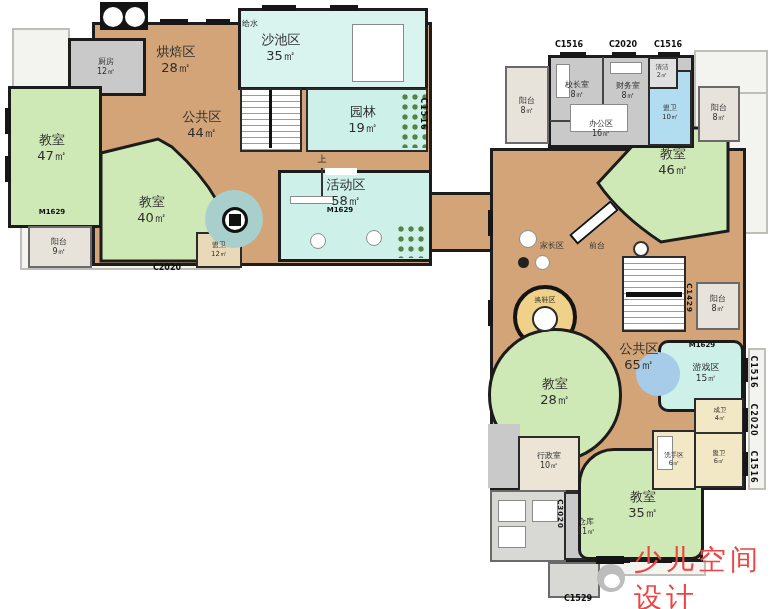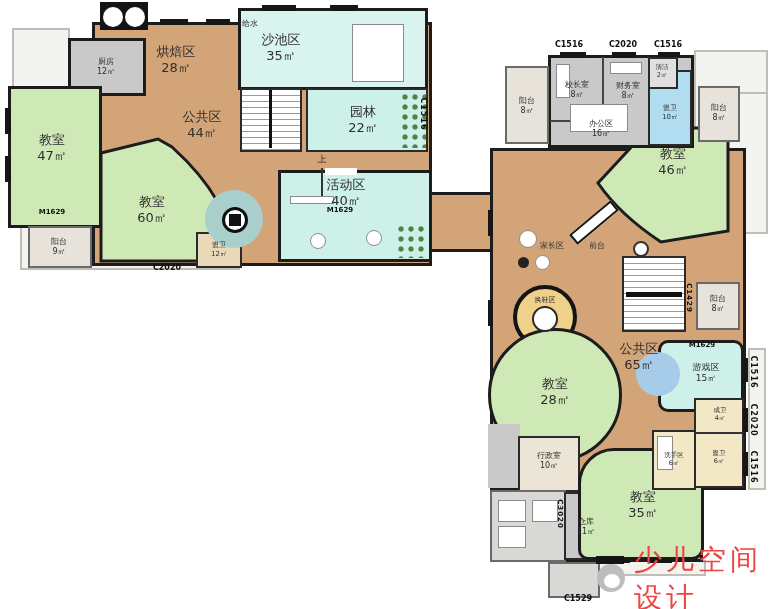--- a/index.html
+++ b/index.html
@@ -152,37 +152,37 @@
   </div>
   <div class="lbl s10" style="left:281px;top:48px">
     <span>沙池区</span>
     <span>35㎡</span>
   </div>
   <div class="lbl s8" style="left:250px;top:24px">
     <span>给水</span>
   </div>
   <div class="lbl s10" style="left:363px;top:120px">
     <span>园林</span>
-    <span>22㎡</span>
+    <span>19㎡</span>
   </div>
   <div class="lbl s10" style="left:202px;top:125px">
     <span>公共区</span>
     <span>44㎡</span>
   </div>
   <div class="lbl s10" style="left:52px;top:148px">
     <span>教室</span>
     <span>47㎡</span>
   </div>
   <div class="lbl s10" style="left:152px;top:210px">
     <span>教室</span>
-    <span>60㎡</span>
+    <span>40㎡</span>
   </div>
   <div class="lbl s10" style="left:346px;top:193px">
     <span>活动区</span>
-    <span>40㎡</span>
+    <span>58㎡</span>
   </div>
   <div class="lbl s8" style="left:59px;top:247px">
     <span>阳台</span>
     <span>9㎡</span>
   </div>
   <div class="lbl s7" style="left:219px;top:250px">
     <span>盥卫</span>
     <span>12㎡</span>
   </div>
   <div class="lbl s9" style="left:322px;top:160px">

